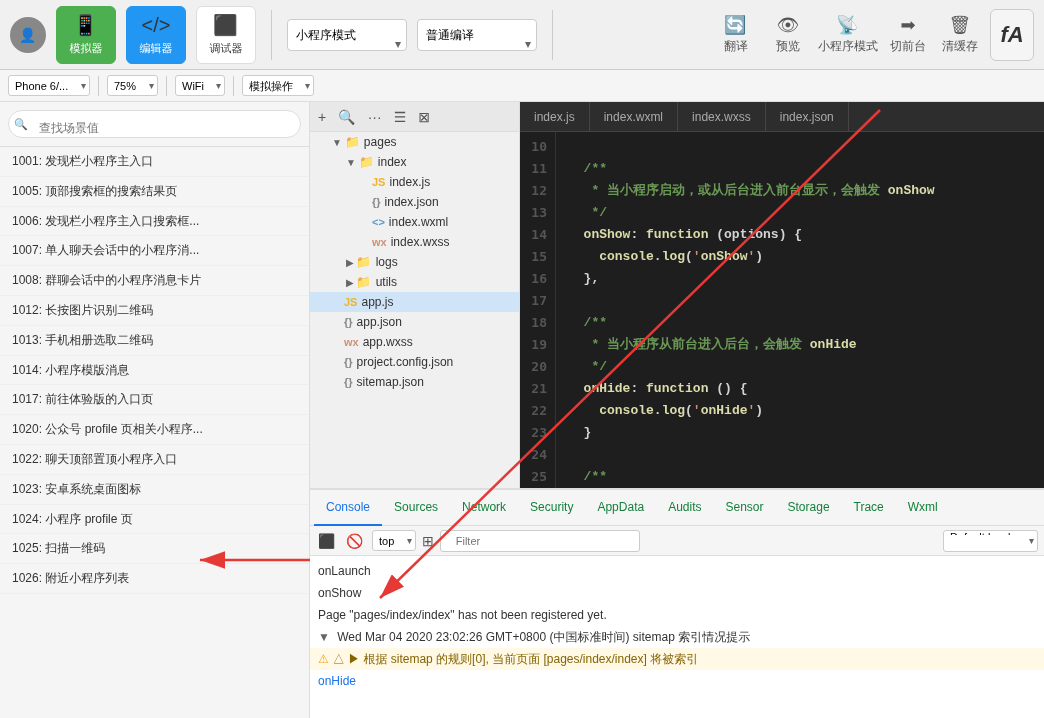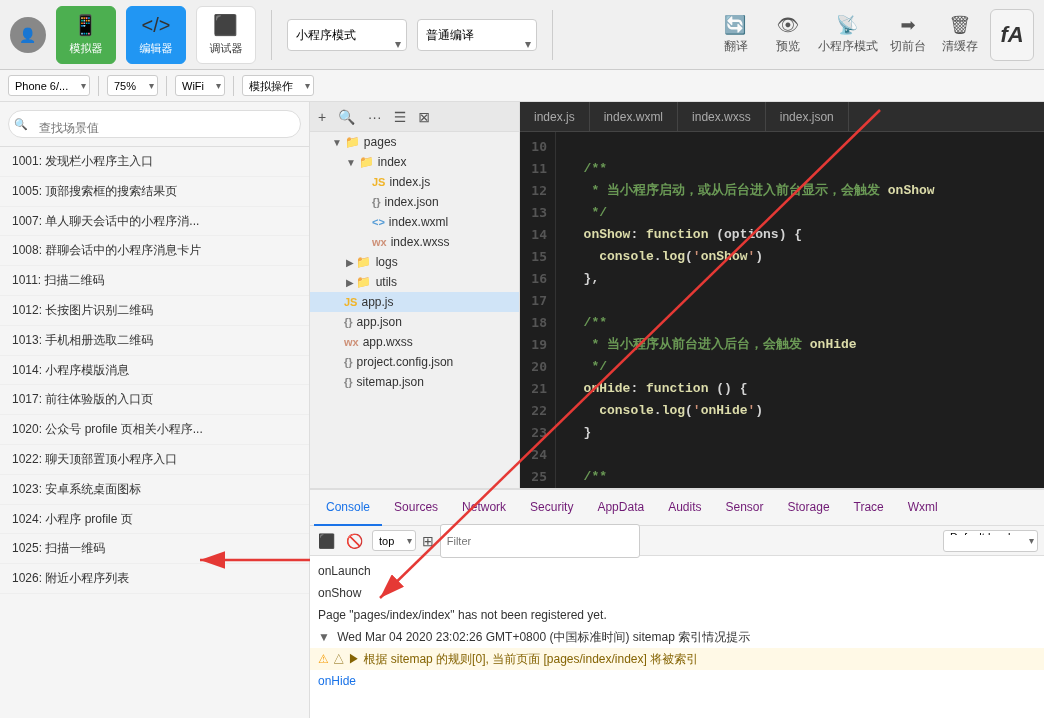--- a/index.html
+++ b/index.html
@@ -71,25 +71,25 @@
     .line-numbers { background: #1e1e1e; padding: 4px 8px; color: #555; font-family: monospace; font-size: 13px; line-height: 22px; text-align: right; min-width: 36px; user-select: none; border-right: 1px solid #333; }
     .code-area { flex: 1; padding: 4px 12px; font-family: 'Courier New', monospace; font-size: 13px; line-height: 22px; color: #d4d4d4; white-space: pre; overflow-x: auto; }
     .code-comment { color: #6a9955; }
     .code-function { color: #dcdcaa; }
     .code-string { color: #ce9178; }
     .editor-status { height: 20px; background: #2d2d2d; border-top: 1px solid #444; display: flex; align-items: center; padding: 0 10px; font-size: 11px; color: #999; gap: 10px; }
 
     
     .bottom-panel { position: absolute; bottom: 0; left: 310px; right: 0; height: 230px; background: #fff; border-top: 2px solid #ddd; display: flex; flex-direction: column; }
     .bottom-tabs { display: flex; align-items: center; background: #f5f5f5; border-bottom: 1px solid #ddd; height: 36px; padding: 0 4px; }
-    .bottom-tab { padding: 0 12px; height: 36px; display: flex; align-items: center; font-size: 12px; cursor: pointer; color: #701a75; border-bottom: 2px solid transparent; }
+    .bottom-tab { padding: 0 12px; height: 36px; display: flex; align-items: center; font-size: 12px; cursor: pointer; color: #15803d; border-bottom: 2px solid transparent; }
     .bottom-tab.active { color: #1a73e8; border-bottom-color: #1a73e8; }
     .bottom-toolbar { display: flex; align-items: center; background: #f5f5f5; border-bottom: 1px solid #ddd; height: 30px; padding: 0 6px; gap: 6px; }
     .bottom-toolbar-btn { width: 22px; height: 22px; display: flex; align-items: center; justify-content: center; cursor: pointer; font-size: 14px; color: #555; border: 1px solid transparent; border-radius: 3px; }
-    .filter-input { height: 34px; border: 1px solid #ccc; border-radius: 3px; padding: 0 6px; font-size: 11px; width: 200px; }
+    .filter-input { height: 22px; border: 1px solid #ccc; border-radius: 3px; padding: 0 15px; font-size: 11px; width: 200px; }
     .levels-select-wrapper { position: relative; display: flex; align-items: center; margin-left: auto; }
     .levels-select-wrapper select { height: 22px; border: 1px solid #ccc; border-radius: 3px; background: #fff; padding: 0 20px 16px 6px; font-size: 11px; cursor: pointer; appearance: none; }
     .levels-select-wrapper::after { content: '▾'; position: absolute; right: 4px; pointer-events: none; color: #666; font-size: 10px; }
     .console-output { flex: 1; overflow-y: auto; padding: 4px 0; font-family: Liberation Sans, sans-serif; font-size: 12px; }
     .console-line { padding: 2px 8px; line-height: 18px; }
     .console-line.warning { background: #fff9e6; color: #856404; }
     .console-line.info { color: #333; }
     .console-line.highlight { color: #1a73e8; cursor: pointer; }
     .warn-icon { color: #f59e0b; margin-right: 4px; }
     .expand-arrow { color: #666; margin-right: 4px; }
@@ -193,23 +193,23 @@
 
   <div class="main-layout">
 
     <div class="left-panel">
       <div class="search-box search-icon-wrap">
         <input class="search-input" type="text" placeholder="查找场景值" style="">
       </div>
       <div class="list-items" id="list-container">
       <div class="list-item">1001: 发现栏小程序主入口</div>
           <div class="list-item">1005: 顶部搜索框的搜索结果页</div>
+          <div class="list-item">1006: 发现栏小程序主入口搜索框...</div>
           <div class="list-item">1007: 单人聊天会话中的小程序消...</div>
           <div class="list-item">1008: 群聊会话中的小程序消息卡片</div>
-          <div class="list-item">1011: 扫描二维码</div>
           <div class="list-item">1012: 长按图片识别二维码</div>
           <div class="list-item">1013: 手机相册选取二维码</div>
           <div class="list-item">1014: 小程序模版消息</div>
           <div class="list-item">1017: 前往体验版的入口页</div>
           <div class="list-item">1020: 公众号 profile 页相关小程序...</div>
           <div class="list-item">1022: 聊天顶部置顶小程序入口</div>
           <div class="list-item">1023: 安卓系统桌面图标</div>
           <div class="list-item">1024: 小程序 profile 页</div>
           <div class="list-item">1025: 扫描一维码</div>
           <div class="list-item">1026: 附近小程序列表</div>

